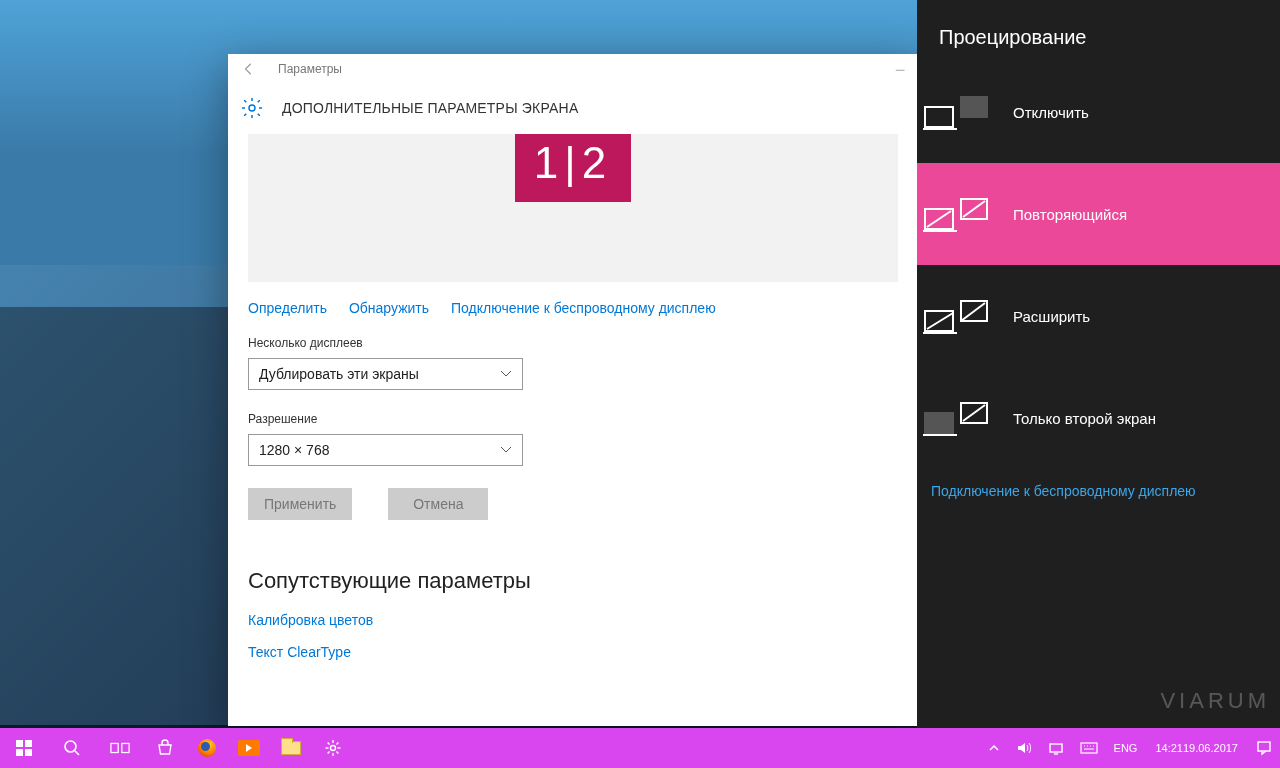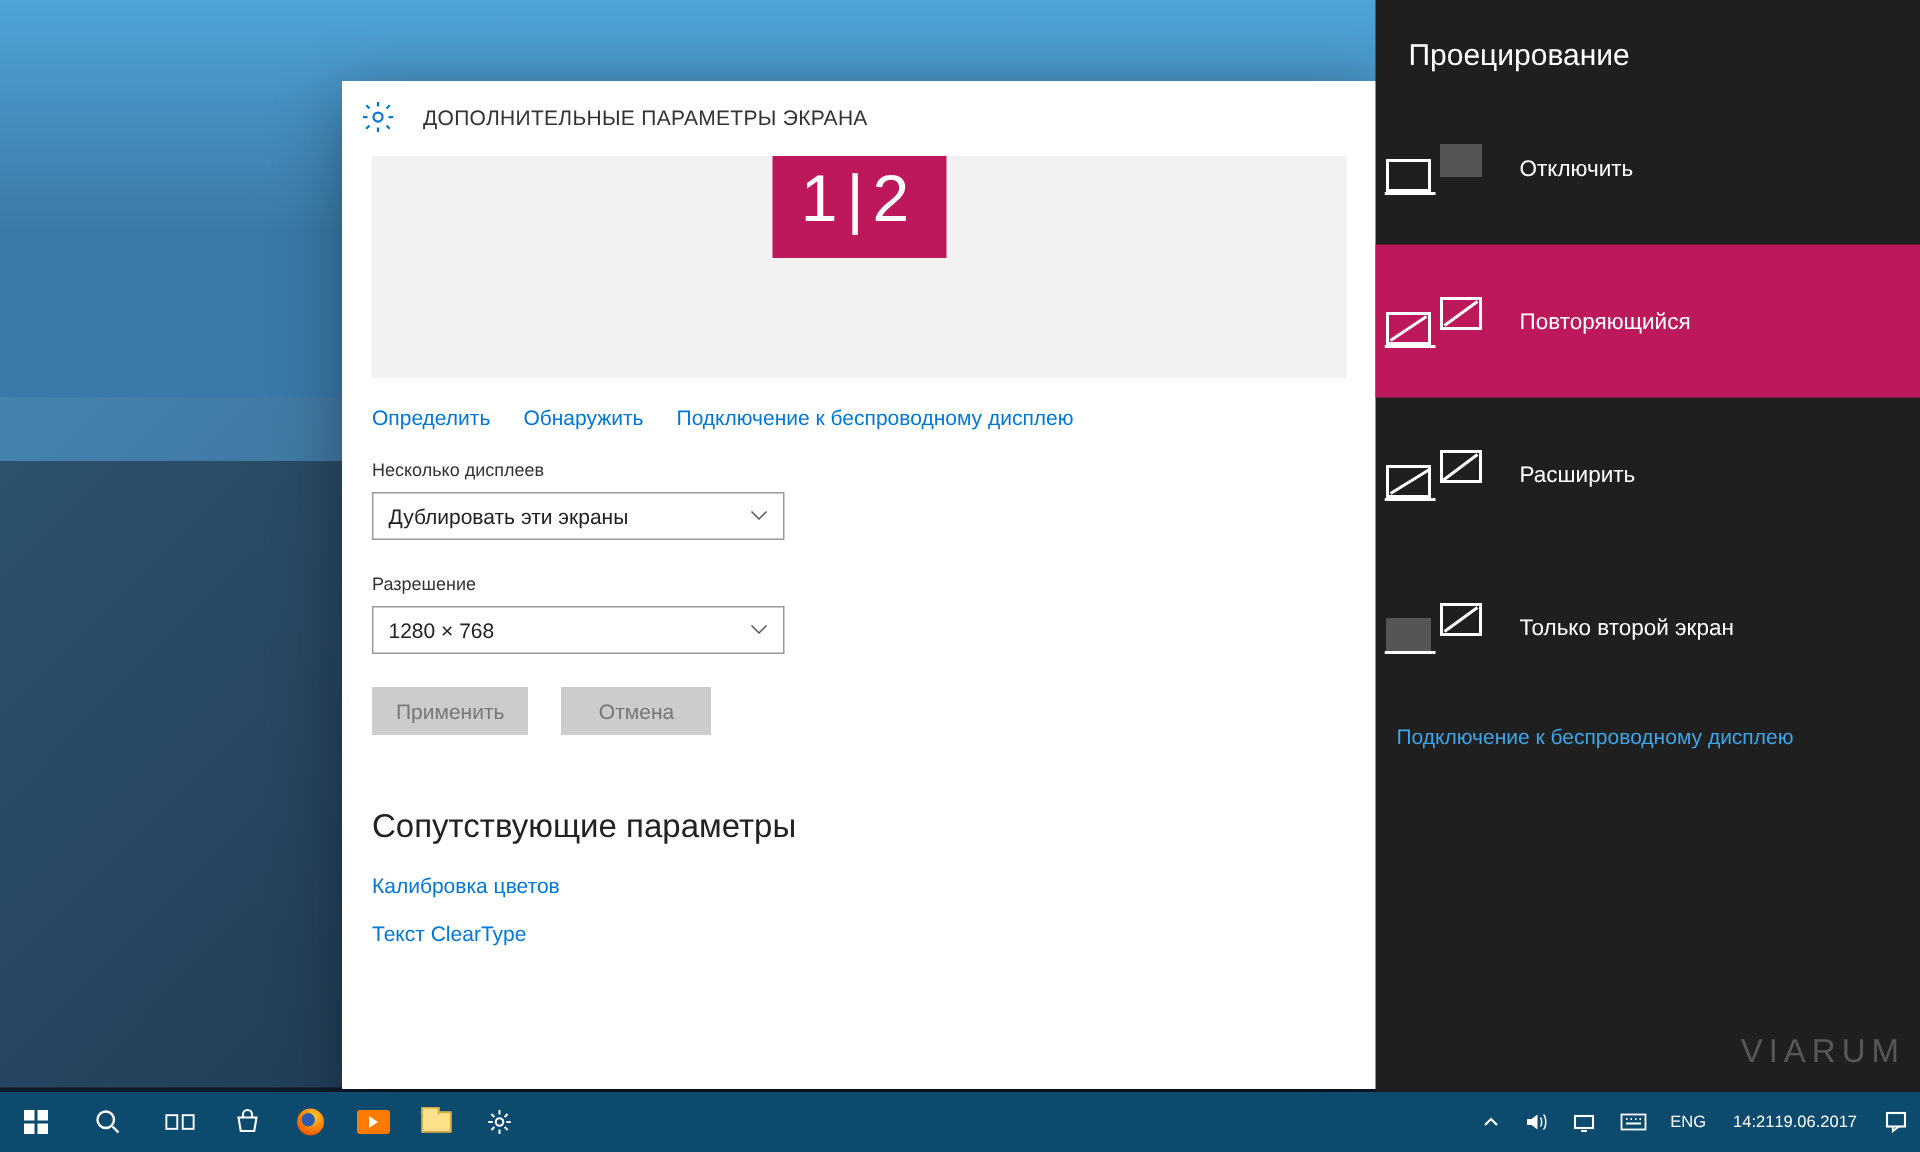--- a/index.html
+++ b/index.html
@@ -41,50 +41,50 @@
   .link-row { display:flex; gap:22px; margin:18px 0 20px 0; }
   .link { color:#0078d7; font-size:14px; cursor:pointer; }
 
   .field-label { font-size:12px; color:#333; margin-bottom:8px; }
   .combo {
     width:275px; height:32px; border:1px solid #999; background:#fff; display:flex; align-items:center;
     padding:0 10px; font-size:14px; color:#222; justify-content:space-between; margin-bottom:22px;
   }
   .combo svg { width:12px; height:12px; color:#555; }
 
-  .btn-row { display:flex; gap:22px; margin-top:0; }
+  .btn-row { display:flex; gap:36px; margin-top:0; }
   .btn {
     min-width:100px; height:32px; padding:0 16px; background:#ccc; color:#777; font-size:14px;
     display:flex; align-items:center; justify-content:center; border:none;
   }
 
   .related-title { font-size:22px; font-weight:400; color:#222; margin-top:48px; margin-bottom:18px; }
   .related-link { color:#0078d7; font-size:14px; margin-bottom:16px; cursor:pointer; }
 
   
   .flyout {
     position:absolute; right:0; top:0; width:363px; height:728px;
     background:#1f1f1f; color:#fff;
   }
   .flyout-title { font-size:20px; font-weight:500; padding:26px 24px 12px 22px; }
   .proj-item {
     height:102px; display:flex; align-items:center; padding:0 6px; gap:22px;
     font-size:15px;
   }
-  .proj-item.selected { background:#be185d; }
+  .proj-item.selected { background:#ec4899; }
   .proj-icon { width:68px; height:46px; flex-shrink:0; }
   .flyout-link { color:#3da6e8; font-size:14px; padding:14px 22px 0 14px; cursor:pointer; }
   .watermark {
     position:absolute; right:10px; bottom:54px; font-size:22px; letter-spacing:4px;
     color:rgba(255,255,255,.25); font-weight:300; pointer-events:none;
   }
 
   
   .taskbar {
-    position:absolute; left:0; right:0; bottom:0; height:40px; background:#0c4a6e;
+    position:absolute; left:0; right:0; bottom:0; height:40px; background:#d946ef;
     display:flex; align-items:center; color:#fff;
   }
   .tb-btn { width:48px; height:40px; display:flex; align-items:center; justify-content:center; }
   .tb-btn svg,.tray-item svg{color:#fff;}
   .tb-app { width:42px; height:40px; display:flex; align-items:center; justify-content:center; }
   .tray { margin-left:auto; display:flex; align-items:center; height:100%; }
   .tray-item { padding:0 8px; height:100%; display:flex; align-items:center; justify-content:center; font-size:11px; }
   .clock { padding:0 10px; text-align:center; font-size:11px; line-height:13px; }
 
   .ff-icon{width:18px;height:18px;border-radius:50%;background:radial-gradient(circle at 60% 30%,#ffcc33,#ff7a00 55%,#c62d00 100%);position:relative}
@@ -93,20 +93,33 @@
   .mp-icon::after{content:"";border-left:6px solid #fff;border-top:4px solid transparent;border-bottom:4px solid transparent}
   .fe-icon{width:20px;height:14px;background:#ffe08a;border:1px solid #d4a93a;position:relative}
   .fe-icon::before{content:"";position:absolute;left:-1px;top:-4px;width:10px;height:4px;background:#ffe08a;border:1px solid #d4a93a;border-bottom:none}
 </style>
 </head>
 <body>
 
 <div class="desktop"></div>
 
 <div class="settings-window">
+  <div class="titlebar">
+    <span class="back">
+      <svg viewBox="0 0 16 16" width="14" height="14" fill="none" stroke="currentColor" stroke-width="1.3">
+          <path d="M10 2 L4 8 L10 14"></path>
+        </svg>
+    </span>
+    <span>Параметры</span>
+    <span class="min">
+      <svg viewBox="0 0 16 16" width="14" height="14">
+          <rect x="2" y="10" width="10" height="1.2" fill="currentColor"></rect>
+        </svg>
+    </span>
+  </div>
 
   <div class="header-row">
     <span class="gear">
       <svg viewBox="0 0 24 24" width="24" height="24" fill="none" stroke="currentColor" stroke-width="1.5">
         <circle cx="12" cy="12" r="3"></circle>
         <path d="M12 2v3M12 19v3M4.2 4.2l2.1 2.1M17.7 17.7l2.1 2.1M2 12h3M19 12h3M4.2 19.8l2.1-2.1M17.7 6.3l2.1-2.1"></path>
       </svg>
     </span>
     <div class="page-title">ДОПОЛНИТЕЛЬНЫЕ ПАРАМЕТРЫ ЭКРАНА</div>
   </div>

